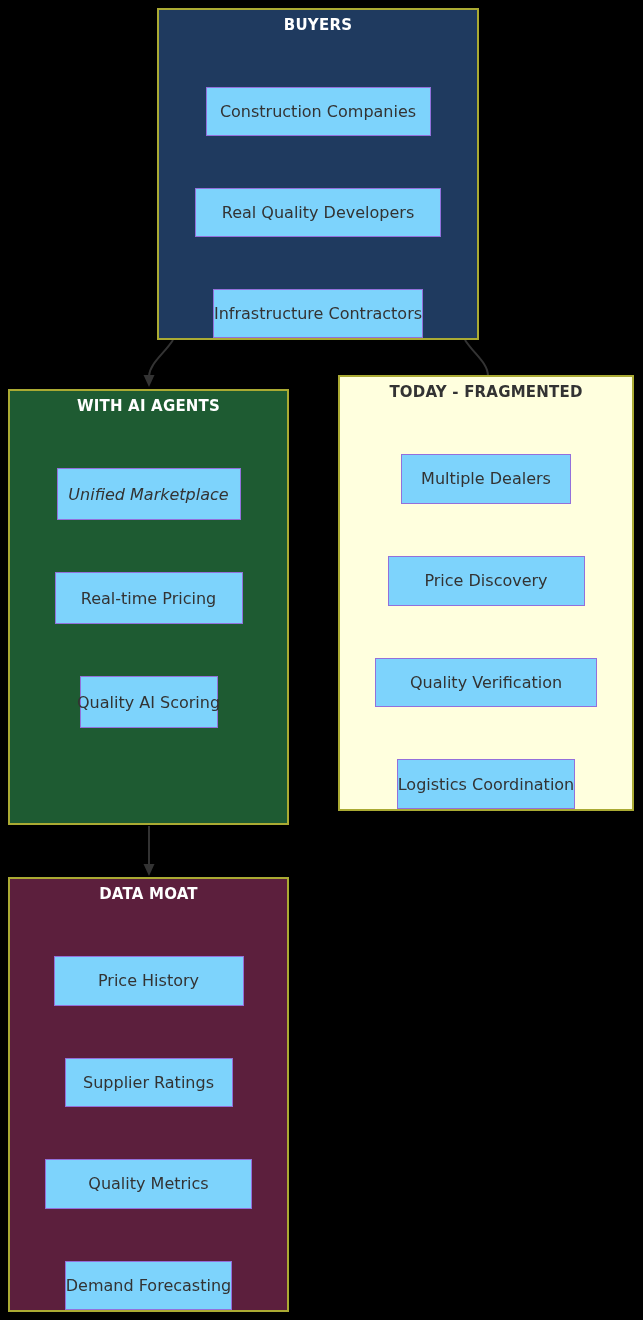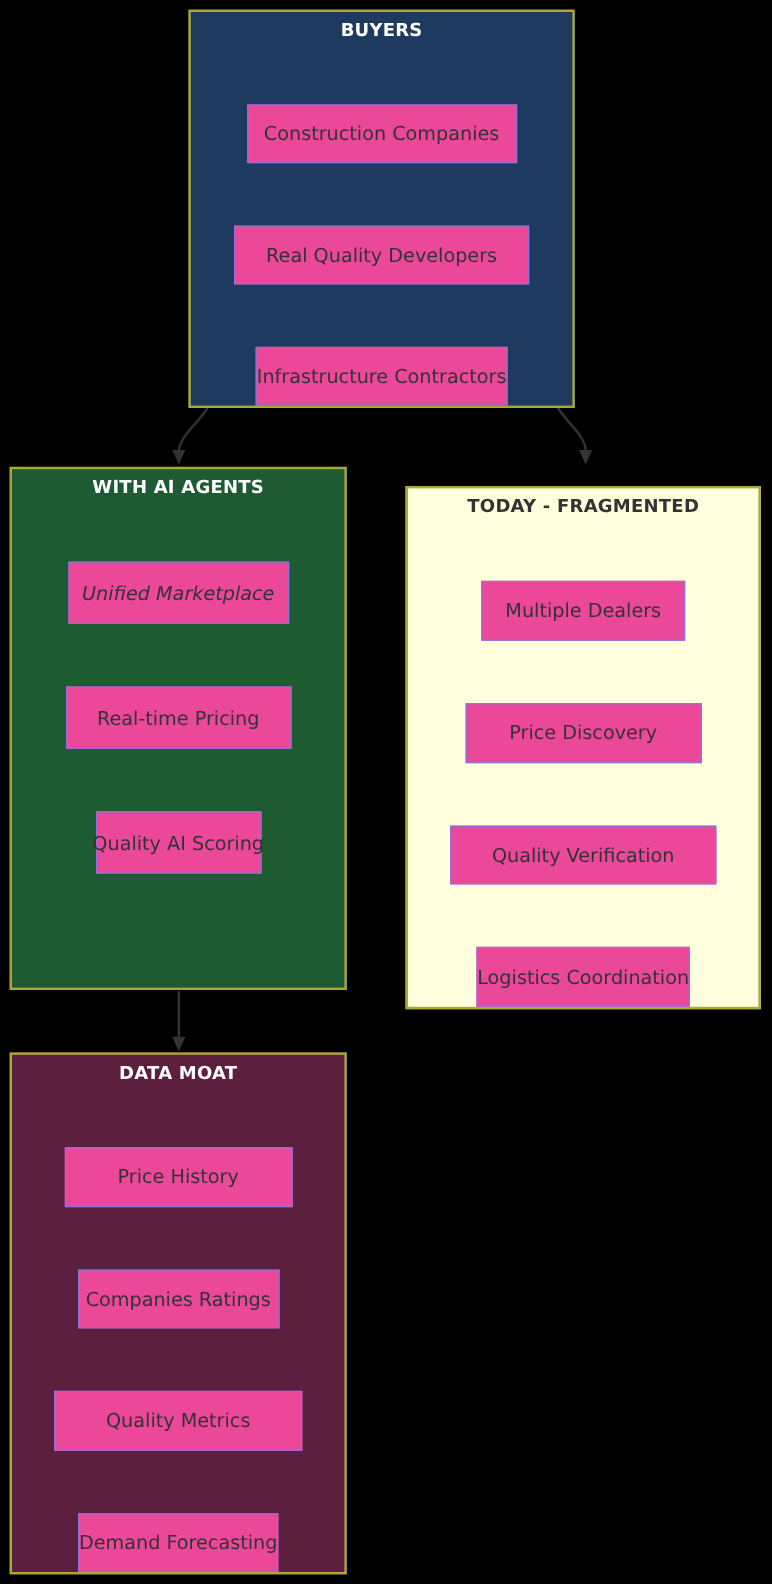--- a/index.html
+++ b/index.html
@@ -29,37 +29,37 @@
     font-size: 15px;
     font-weight: 700;
     line-height: 20px;
     letter-spacing: 0.2px;
     text-align: center;
     white-space: nowrap;
   }
   .node {
     box-sizing: border-box;
     height: 52px;
-    background: #ec4899;
+    background: #7dd3fc;
     border: 1px solid #9370DB;
     color: #333333;
     font-size: 16px;
     display: flex;
     align-items: center;
     justify-content: center;
     text-align: center;
     white-space: nowrap;
     margin-top: 52px;
   }
   .node:first-of-type { margin-top: 9px; }
 
   
   .c-buyers  { left: 157px; top: 8px;   width: 322px; height: 332px; background: #1F3A5F; }
   .c-agents  { left: 8px;   top: 389px; width: 281px; height: 436px; background: #1E5B32; }
-  .c-today   { left: 338px; top: 405px; width: 296px; height: 436px; background: #FFFFDE; align-items: center; }
+  .c-today   { left: 338px; top: 375px; width: 296px; height: 436px; background: #FFFFDE; align-items: center; }
   .c-moat    { left: 8px;   top: 877px; width: 281px; height: 435px; background: #5C1F3D; }
 
   .c-buyers .cluster-title,
   .c-agents .cluster-title,
   .c-moat   .cluster-title { color: #FFFFFF; }
   .c-today  .cluster-title { color: #333333; }
 
   
   .c-buyers .node:nth-of-type(1) { width: 237px; }
   .c-buyers .node:nth-of-type(2) { width: 225px; }
@@ -135,18 +135,18 @@
     <div class="cluster-title">TODAY - FRAGMENTED</div>
     <div class="node">Multiple Dealers</div>
     <div class="node">Price Discovery</div>
     <div class="node">Quality Verification</div>
     <div class="node">Logistics Coordination</div>
   </div>
 
   <div class="cluster c-moat">
     <div class="cluster-title">DATA MOAT</div>
     <div class="node">Price History</div>
-    <div class="node">Companies Ratings</div>
+    <div class="node">Supplier Ratings</div>
     <div class="node">Quality Metrics</div>
     <div class="node">Demand Forecasting</div>
   </div>
 
 </div>
 
 </body></html>

